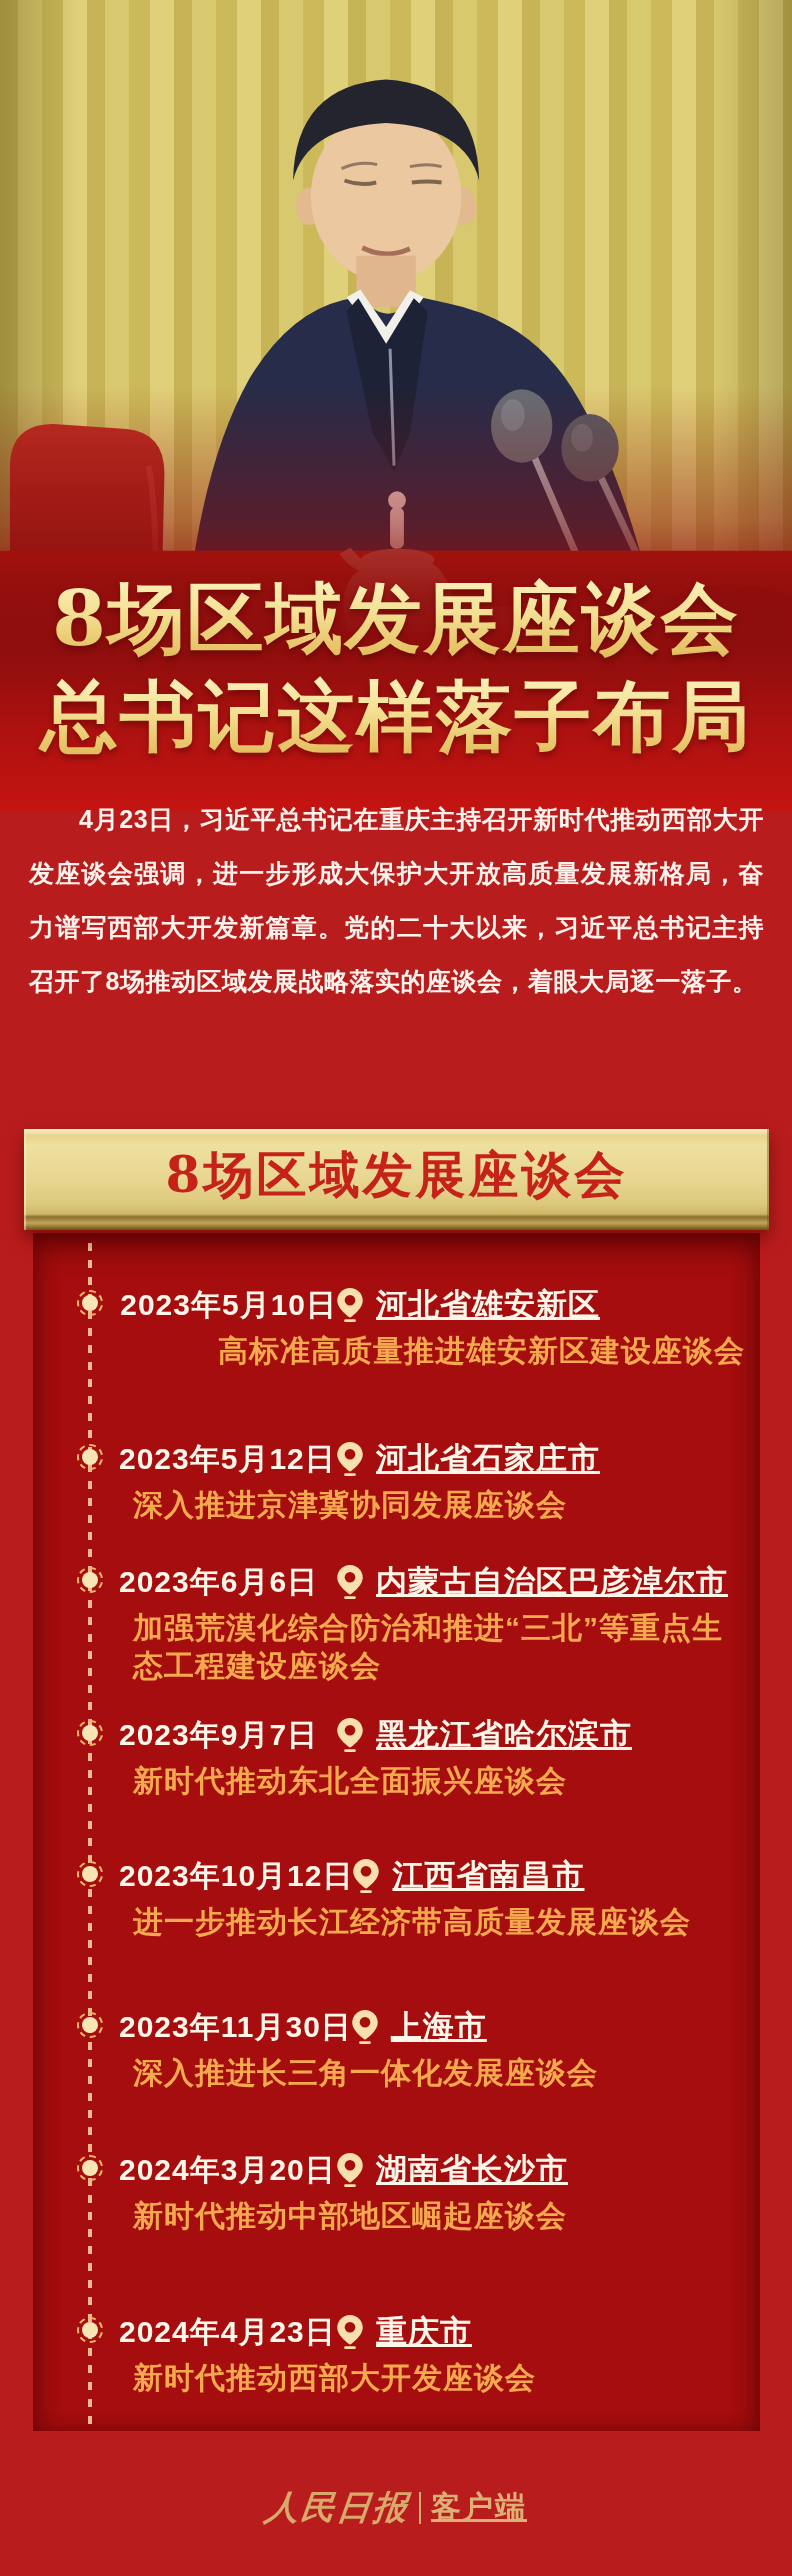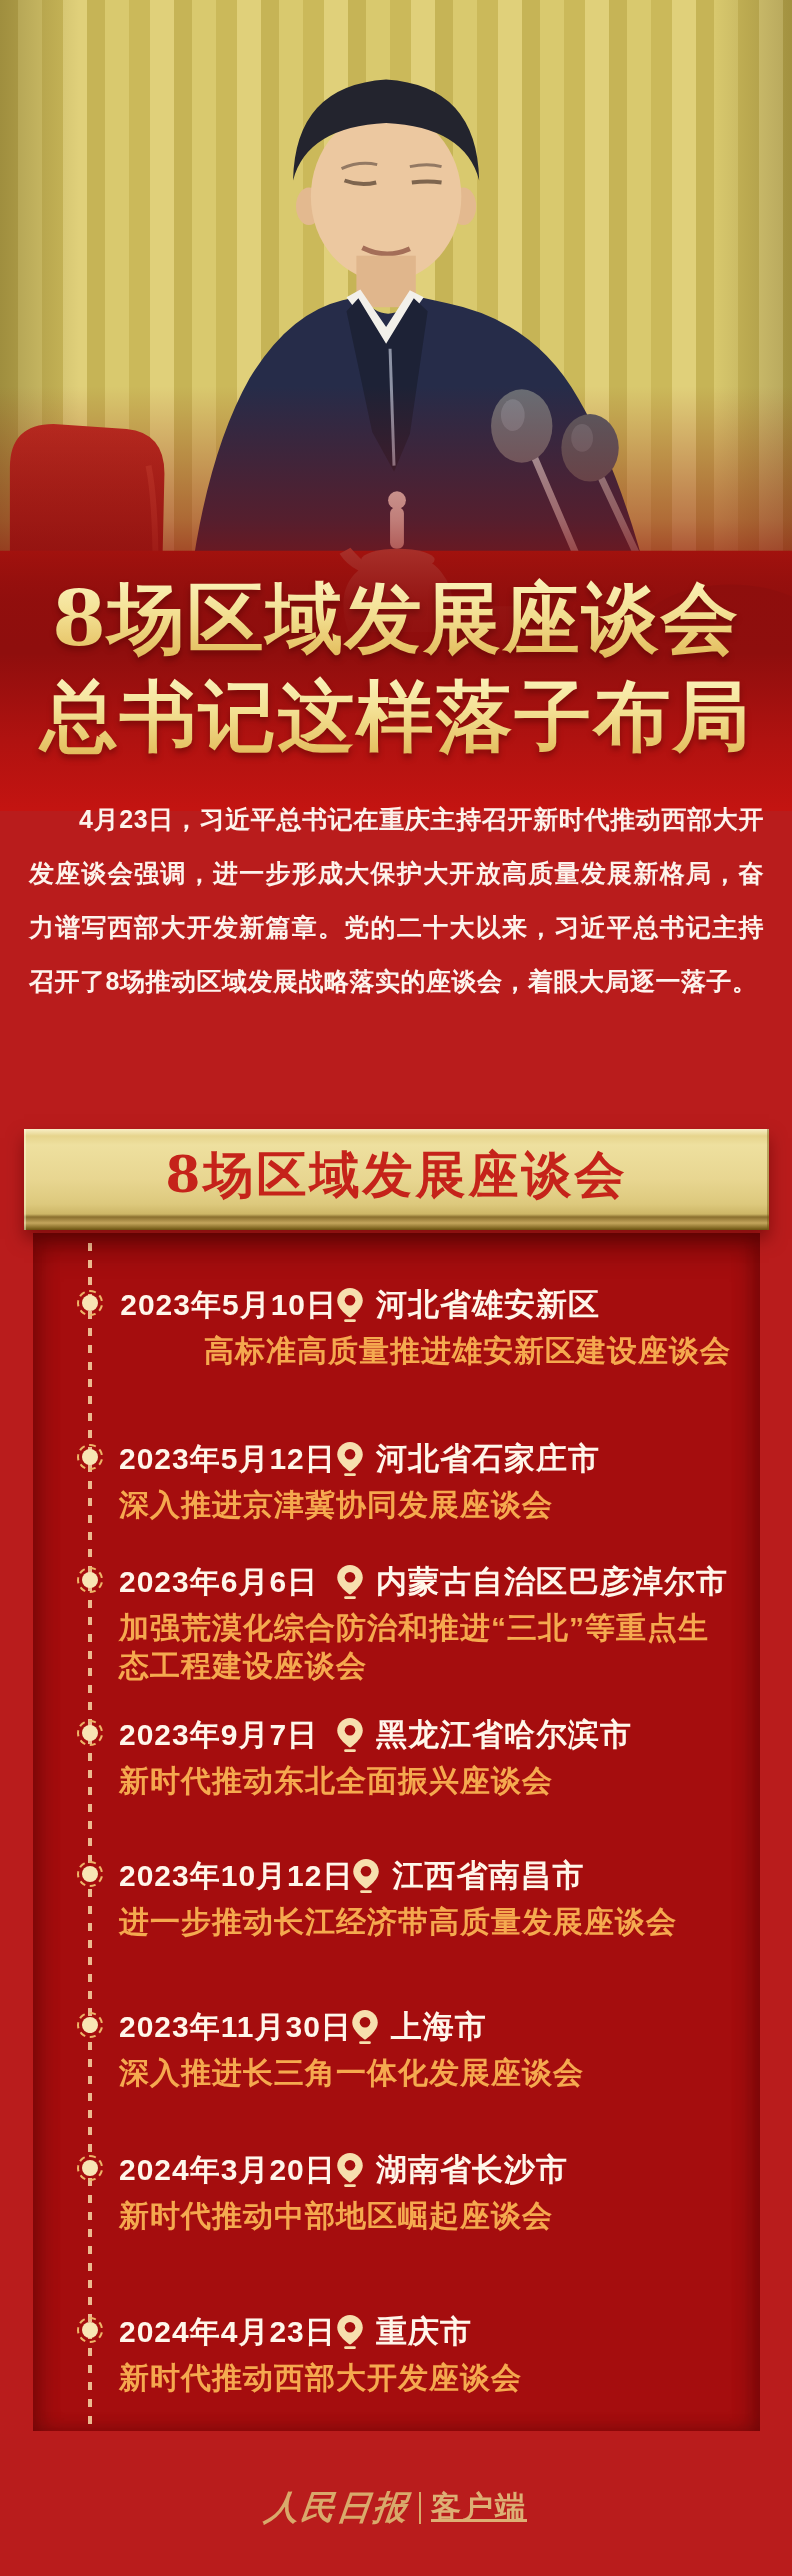--- a/index.html
+++ b/index.html
@@ -60,23 +60,23 @@
 
   .bullet{position:absolute;left:44px;top:5px;width:26px;height:26px;border-radius:50%;
     border:2px dashed #eeb568;box-sizing:border-box;}
   .bullet::after{content:'';position:absolute;left:3px;top:3px;width:16px;height:16px;
     border-radius:50%;background:#f8e5b4;}
 
   .entry-row{display:flex;align-items:center;height:40px;}
   .date{display:inline-block;min-width:218px;font-size:30px;font-weight:600;
     color:#fff6ea;letter-spacing:1px;}
   .pin{display:inline-flex;width:26px;margin-right:13px;flex:none;}
-  .loc{font-size:31px;font-weight:600;color:#fff6ea;letter-spacing:1px;white-space:nowrap;}
+  .loc{font-size:31px;font-weight:600;color:#fff6ea;letter-spacing:1px;white-space:nowrap;text-decoration:underline;}
   .desc{margin-top:7px;max-width:612px;font-size:30px;line-height:38px;font-weight:700;
-    color:#f5a94f;letter-spacing:1px;}
+    color:#f5a94f;letter-spacing:1px;margin-left:14px;}
 
   
   .footer{position:absolute;left:0;top:2478px;width:792px;height:59px;z-index:5;
     display:flex;align-items:center;justify-content:center;}
   .brand-script{font-family:"DejaVu Serif","Liberation Serif",serif;font-style:italic;font-weight:700;
     font-size:34px;color:#d9a96b;transform:skewX(-6deg);letter-spacing:2px;}
   .brand-divider{width:2px;height:32px;background:#d9a96b;margin:0 10px;}
   .brand-suffix{font-size:30px;font-weight:700;color:#ddb075;letter-spacing:2px;text-decoration:underline;}
 </style>
 </head>

